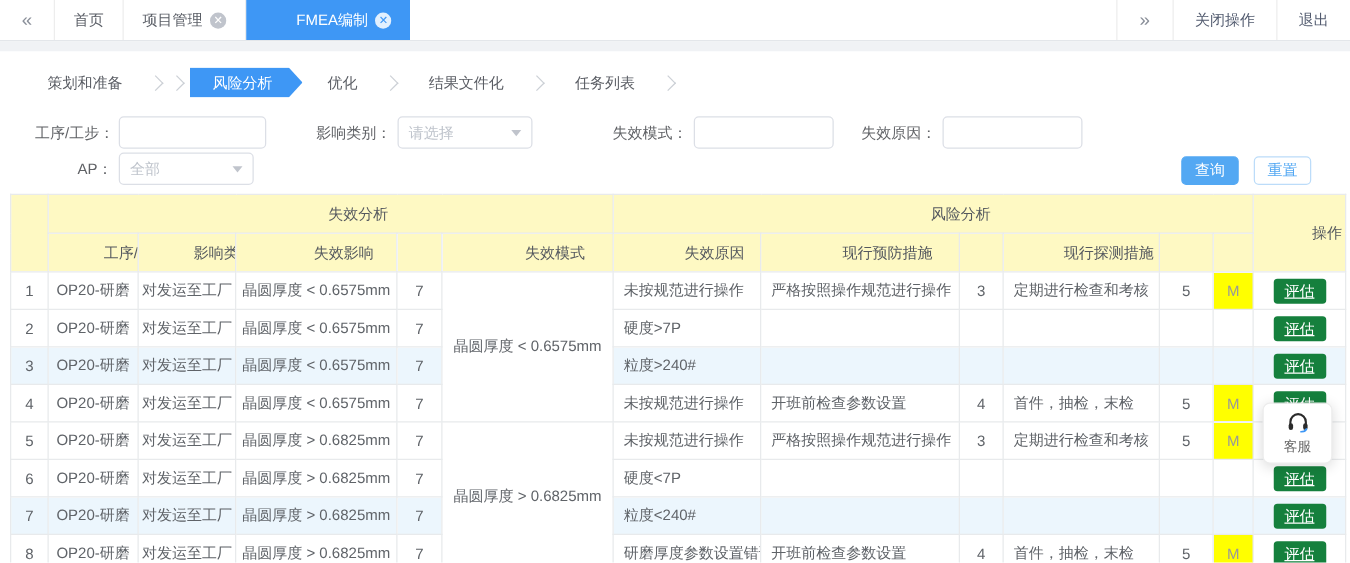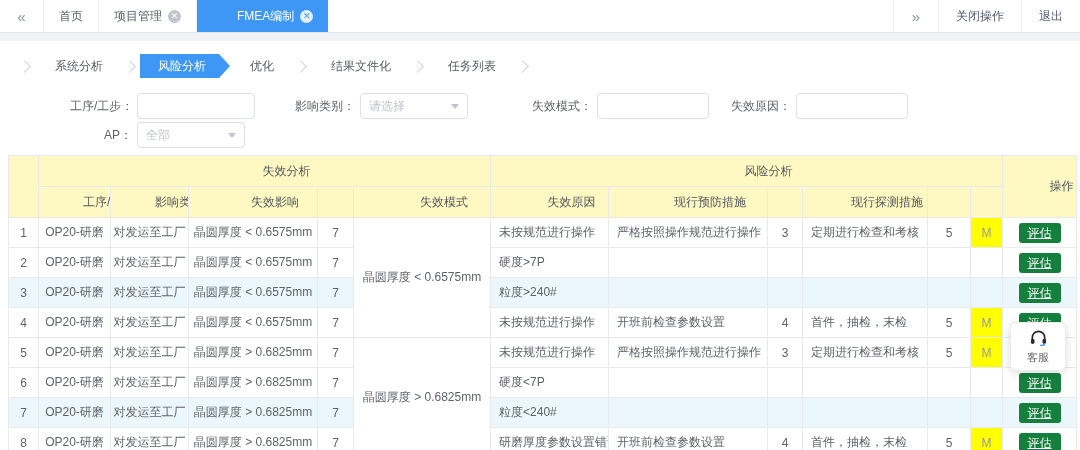--- a/index.html
+++ b/index.html
@@ -27,21 +27,21 @@
   
   .steps { display:flex; align-items:center; padding:13px 18px 0 18px; }
   .step { height:24px; line-height:24px; padding:0 20px; color:#595c63; white-space:nowrap; }
   .step.active { background:#3e97f5; color:#fff; padding:0 24px 0 18px;
     clip-path:polygon(0 0, calc(100% - 11px) 0, 100% 50%, calc(100% - 11px) 100%, 0 100%); }
   .step-sep { width:9px; height:9px; border-top:1px solid #ccd0d6; border-right:1px solid #ccd0d6;
     transform:rotate(45deg); margin:0 6px 0 2px; flex:none; }
 
   
   .filters { position:relative; padding-top:15px; }
-  .f-row { display:flex; align-items:center; height:26px;padding-left:42px; }
+  .f-row { display:flex; align-items:center; height:26px; }
   .f-row + .f-row { margin-top:3px; }
   .f-label { width:62px; text-align:right; color:#606266; white-space:nowrap; flex:none; }
   .f-input, .f-select { height:26px; border:1px solid #dcdfe6; border-radius:4px;
     background:#fff; margin-left:5px; padding:0 8px; font-size:12px; color:#606266;
     display:flex; align-items:center; }
   .f-input { width:118px; }
   .f-input.w2 { width:112px; }
   .f-select { width:108px; justify-content:space-between; color:#bfc4cc; cursor:pointer; }
   .caret { width:0; height:0; border-left:4px solid transparent; border-right:4px solid transparent;
     border-top:5px solid #c0c4cc; }
@@ -89,22 +89,22 @@
     <span class="tab-close">✕</span>
   </div>
   <div class="tb-spacer"></div>
   <span class="tb-expand">»</span>
   <div class="tb-action">关闭操作</div>
   <div class="tb-action">退出</div>
 </div>
 <div class="gray-strip"></div>
 
 <div class="steps">
-  <span class="step-sep"></span>
-  <span class="step">系统分析</span>
+  <span class="step">策划和准备</span>
+  <span class="step-sep"></span>
   <span class="step-sep"></span>
   <span class="step active">风险分析</span>
   <span class="step">优化</span>
   <span class="step-sep"></span>
   <span class="step">结果文件化</span>
   <span class="step-sep"></span>
   <span class="step">任务列表</span>
   <span class="step-sep"></span>
 </div>
 
@@ -120,20 +120,24 @@
     <span class="f-label ml3">失效模式：</span>
     <input class="f-input w2" value="" style="">
     <span class="f-label ml4">失效原因：</span>
     <input class="f-input w2" value="" style="">
   </div>
   <div class="f-row">
     <span class="f-label ml1">AP：</span>
     <div class="f-select">
       <span>全部</span>
       <span class="caret"></span>
+    </div>
+    <div class="f-buttons">
+      <button class="btn btn-primary">查询</button>
+      <button class="btn btn-plain">重置</button>
     </div>
   </div>
 </div>
 
 <table>
   <colgroup>
     <col style="width:30px">
       <col style="width:72px">
       <col style="width:78px">
       <col style="width:129px">

